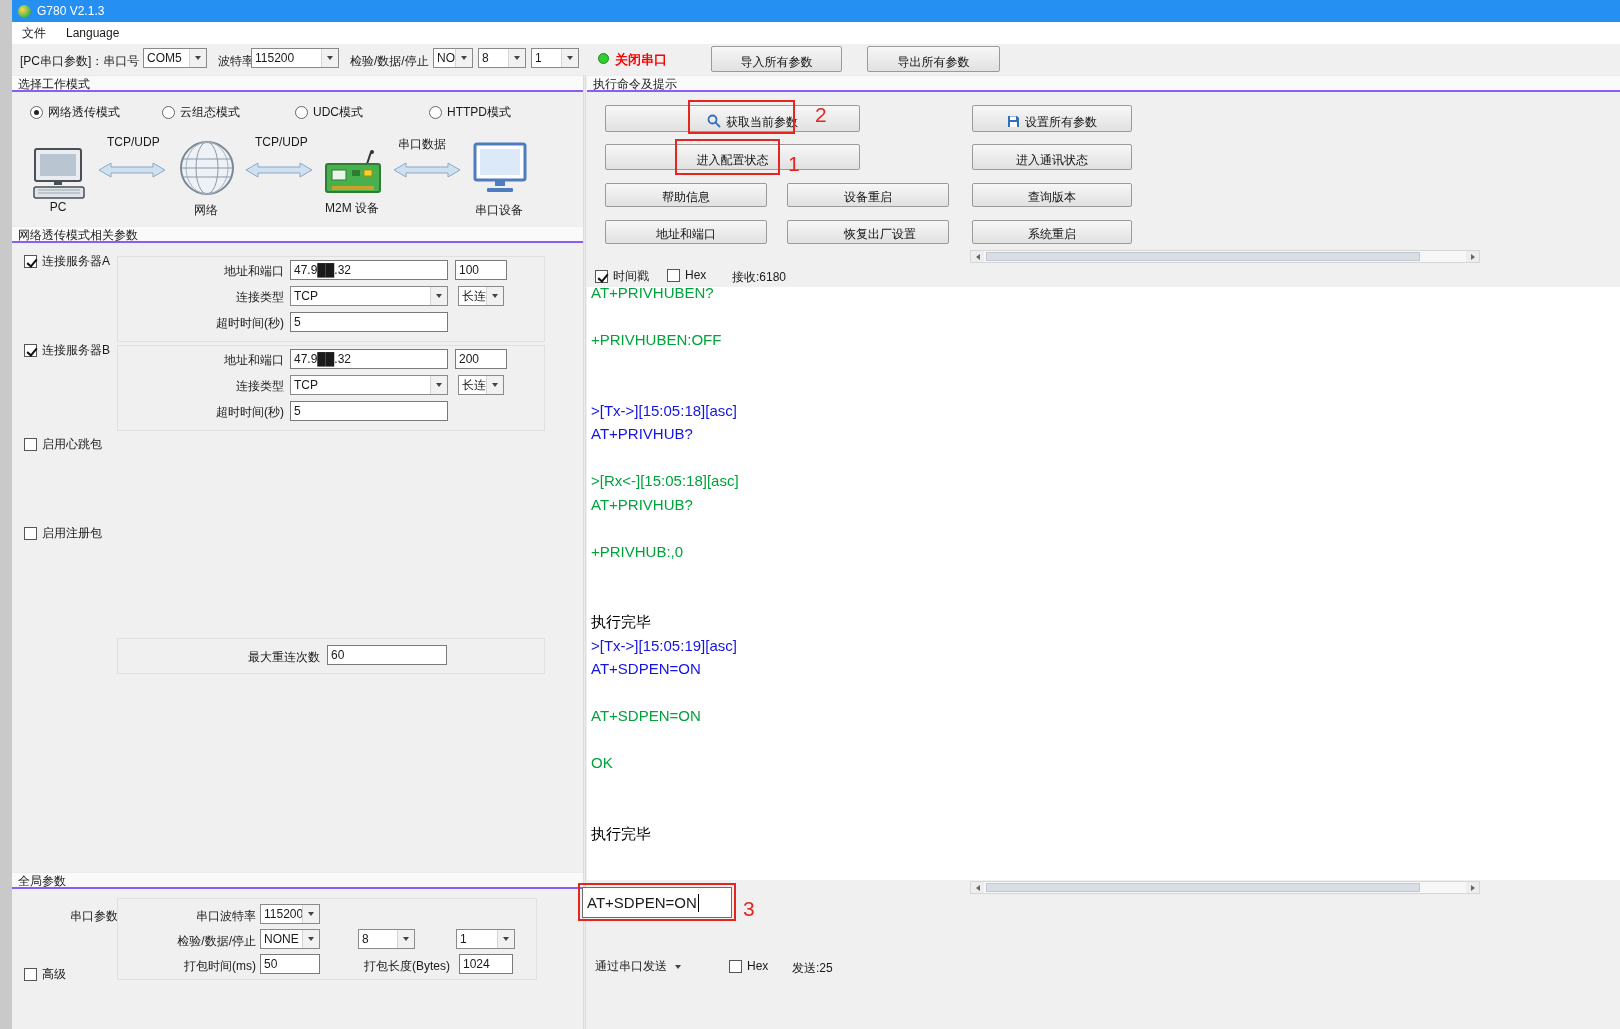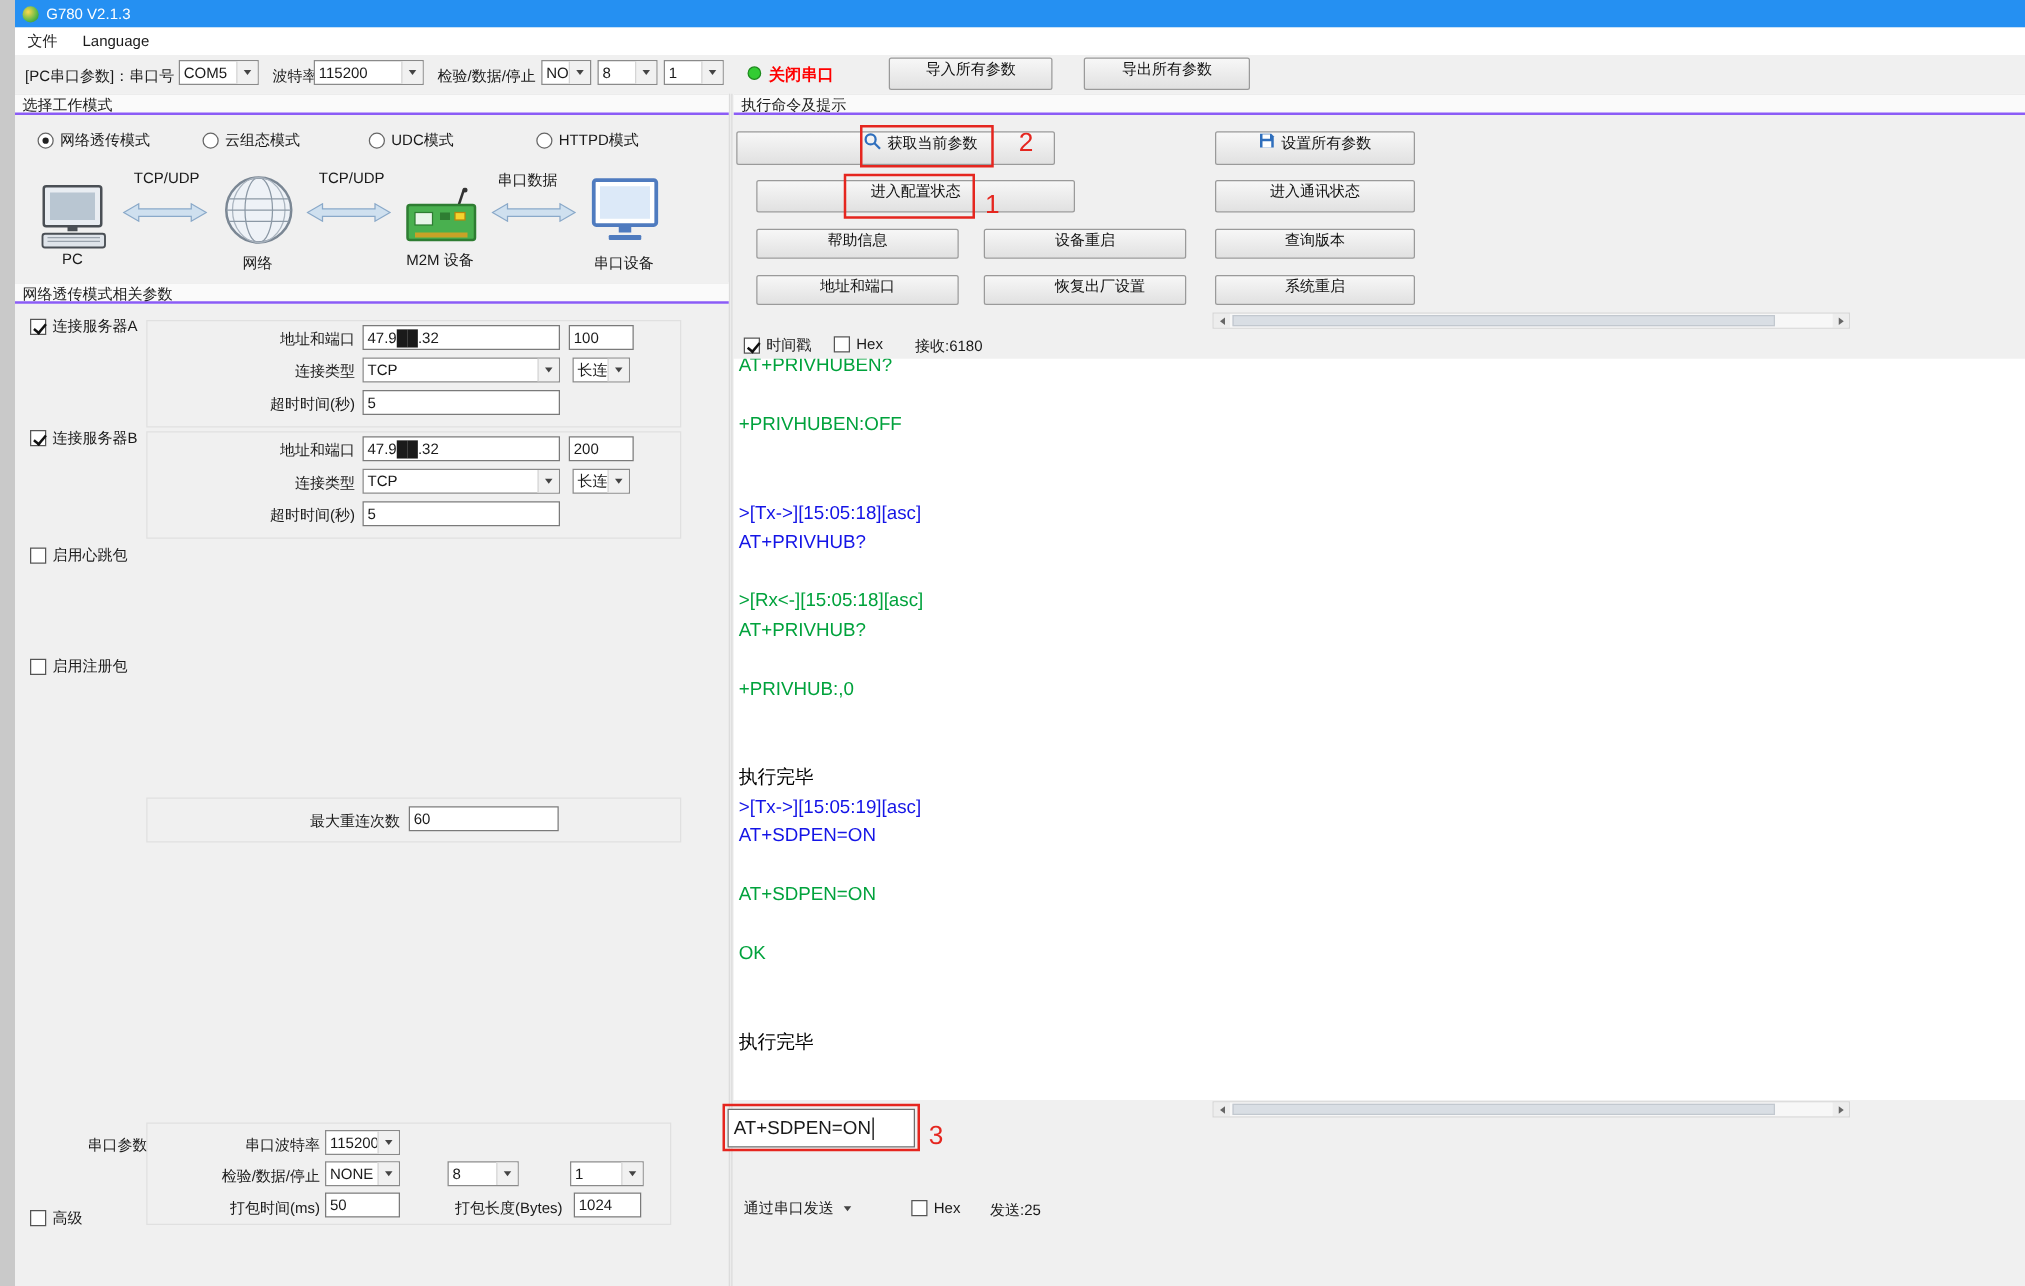--- a/index.html
+++ b/index.html
@@ -19,21 +19,21 @@
 
   
   .lab{position:absolute;white-space:nowrap;}
   .flabel{position:absolute;text-align:right;white-space:nowrap;}
   .combo{position:absolute;display:flex;align-items:stretch;background:#fff;border:1px solid #8a8a8a;height:20px;box-sizing:border-box;}
   .combo .val{flex:1;padding:0 3px;overflow:hidden;white-space:nowrap;display:flex;align-items:center;}
   .combo .arr{width:16px;display:flex;align-items:center;justify-content:center;background:#f1f1f1;border-left:1px solid #d5d5d5;}
   .tri-d{width:0;height:0;border-left:3.5px solid transparent;border-right:3.5px solid transparent;border-top:4px solid #444;}
   .tinput{position:absolute;background:#fff;border:1px solid #7a7a7a;box-sizing:border-box;height:20px;
     display:flex;align-items:center;padding:0 3px;white-space:nowrap;overflow:hidden;}
-  .btn{position:absolute;display:flex;align-items:flex-start;justify-content:center;gap:5px;
+  .btn{position:absolute;display:flex;align-items:flex-end;justify-content:center;gap:5px;
     background:linear-gradient(#f7f7f7,#e1e1e1);border:1px solid #9a9a9a;border-radius:2px;
     box-sizing:border-box;color:#111;cursor:default;}
   .check{position:absolute;display:flex;align-items:center;gap:5px;white-space:nowrap;}
   .cbox{width:13px;height:13px;background:#fff;border:1px solid #555;box-sizing:border-box;position:relative;flex:0 0 13px;}
   .cbox.checked::after{content:"";position:absolute;left:3.5px;top:0.5px;width:4px;height:8px;
     border:solid #111;border-width:0 2px 2px 0;transform:rotate(40deg);}
   .radio{position:absolute;display:flex;align-items:center;gap:5px;white-space:nowrap;}
   .rbox{width:13px;height:13px;background:#fff;border:1px solid #666;border-radius:50%;box-sizing:border-box;position:relative;flex:0 0 13px;}
   .rbox.checked::after{content:"";position:absolute;left:3px;top:3px;width:5px;height:5px;border-radius:50%;background:#222;}
   .gheader{position:absolute;height:17px;line-height:17px;background:#fafafa;border-top:1px solid #ececec;
@@ -281,20 +281,21 @@
     <span class="cbox"></span>
     <span>启用注册包</span>
   </label>
 
   <div class="fieldbox" style="left:105px;top:638px;width:428px;height:36px;"></div>
   <span class="flabel" style="left:150px;top:649px;width:158px;">最大重连次数</span>
   <div class="tinput" style="left:315px;top:645px;width:120px;">
     <span>60</span>
   </div>
 
+  <div class="gheader" style="left:0;top:872px;width:571px;">全局参数</div>
   <span class="lab" style="left:58px;top:908px;">串口参数</span>
   <div class="fieldbox" style="left:105px;top:898px;width:420px;height:82px;"></div>
 
   <span class="flabel" style="left:140px;top:908px;width:104px;">串口波特率</span>
   <div class="combo" style="left:248px;top:904px;width:60px;">
     <span class="val">115200</span>
     <span class="arr">
         <span class="tri-d"></span>
       </span>
   </div>
@@ -325,21 +326,21 @@
   <div class="tinput" style="left:447px;top:954px;width:54px;">
     <span>1024</span>
   </div>
   <label class="check" style="left:12px;top:966px;">
     <span class="cbox"></span>
     <span>高级</span>
   </label>
 
   <div class="gheader" style="left:575px;top:75px;width:1045px;">执行命令及提示</div>
 
-  <div class="btn" style="left:577px;top:105px;width:255px;height:27px;padding-left:40px;">
+  <div class="btn" style="left:593px;top:105px;width:255px;height:27px;padding-left:40px;">
     <span>
       <svg width="14" height="14" viewBox="0 0 14 14">
           <circle cx="5.5" cy="5.5" r="4" fill="none" stroke="#2f6fbd" stroke-width="1.8"></circle>
           <line x1="8.6" y1="8.6" x2="13" y2="13" stroke="#2f6fbd" stroke-width="1.8"></line>
         </svg>
     </span>
     <span>获取当前参数</span>
   </div>
   <div class="btn" style="left:960px;top:105px;width:160px;height:27px;">
     <span>

